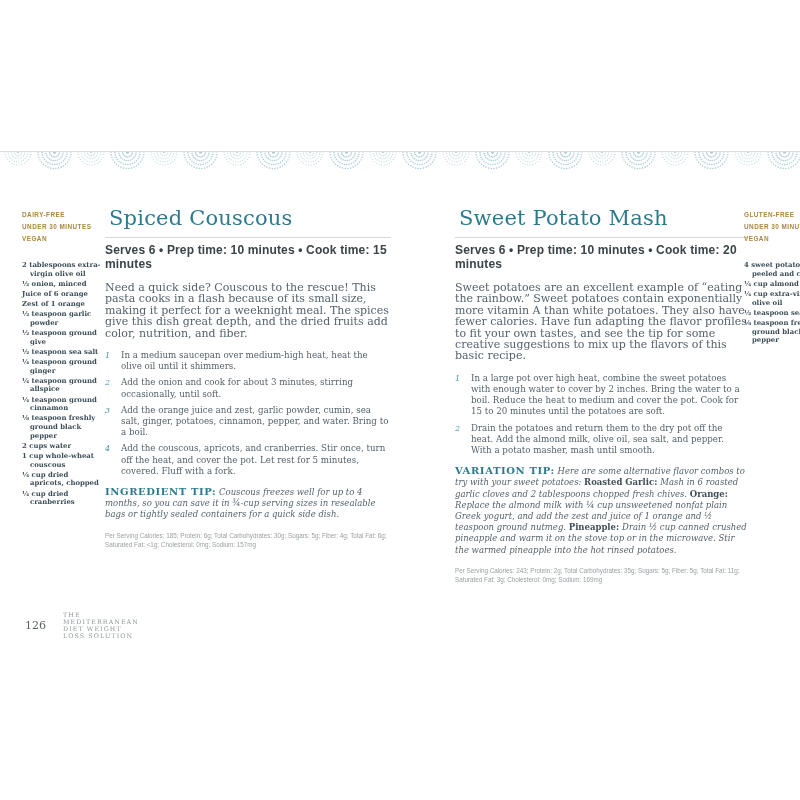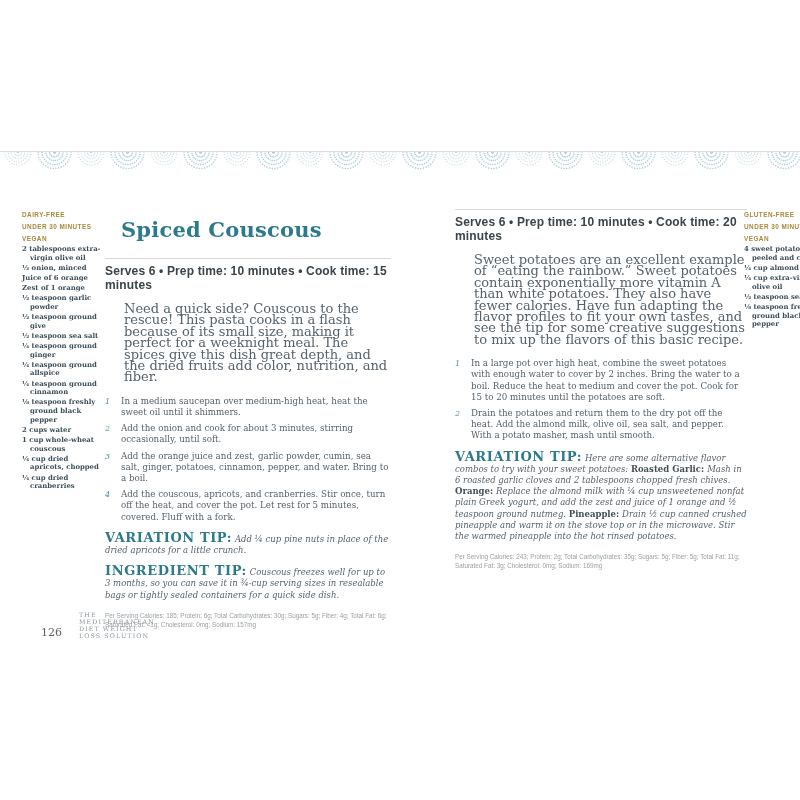--- a/index.html
+++ b/index.html
@@ -10,43 +10,43 @@
   .band-line{position:absolute;left:0;top:151px;width:800px;height:1px;}
   .lace{position:absolute;overflow:hidden;}
 
   
   .page{position:absolute;top:0;height:800px;}
   .main-col{position:absolute;top:202px;}
   .side-col{position:absolute;top:209px;}
 
   .badges{font-family:"Liberation Sans", sans-serif;font-size:6.4px;font-weight:bold;
           color:#a8873f;letter-spacing:.45px;line-height:12px;}
-  .ingredients{font-size:6.9px;font-weight:bold;color:#3c4e58;
+  .ingredients{margin-top:16px;font-size:6.9px;font-weight:bold;color:#3c4e58;
                line-height:8.6px;}
   .ing{padding-left:8px;text-indent:-8px;margin:0 0 1.6px 0;}
 
-  .recipe-title{font-size:21px;font-weight:700;color:#2d7a8c;letter-spacing:.2px;
-                line-height:24px;margin:16px;}
+  .recipe-title{font-size:21px;font-weight:400;color:#2d7a8c;letter-spacing:.2px;
+                line-height:24px;margin:4px;}
   .title-rule{border:none;border-top:1px solid #d9d9d9;margin:7px 0 5px 0;}
   .serves{font-family:"Liberation Sans", sans-serif;font-size:12px;font-weight:bold;
           color:#3a4449;letter-spacing:.15px;}
-  .intro{font-size:13px;color:#55626c;line-height:11.4px;margin-top:11px;margin-left:19px;}
+  .intro{font-size:11px;color:#55626c;line-height:11.4px;margin-top:11px;}
   .steps{margin-top:9px;}
   .step{display:flex;margin-bottom:5px;font-size:8.7px;color:#55626c;line-height:11.2px;}
   .step-num{flex:none;width:16px;color:#4a93a3;font-style:italic;font-size:8px;}
   .step-text{flex:1;}
   .tip{margin-top:9px;font-size:8.5px;line-height:11.2px;color:#55626c;}
-  .tip-label{font-weight:bold;font-style:normal;color:#2d7a8c;font-size:13px;
+  .tip-label{font-weight:bold;font-style:normal;color:#2d7a8c;font-size:10px;
              letter-spacing:.6px;}
   .seg-italic{font-style:italic;}
   .seg-bold{font-weight:bold;font-style:normal;color:#414f58;}
   .nutrition{margin-top:10px;font-family:"Liberation Sans", sans-serif;font-size:6.3px;
              color:#9aa0a3;line-height:9px;}
 
-  .footer{position:absolute;top:611px;display:flex;align-items:flex-end;gap:17px;margin-left:16px;}
+  .footer{position:absolute;top:611px;display:flex;align-items:center;gap:17px;}
   .page-num{font-size:11px;color:#5c6166;}
   .footer-caps{font-size:6.3px;color:#8f969b;letter-spacing:1.1px;}
 </style>
 </head>
 <body>
 
 <div>
 
   <div class="band-line" style="background: rgb(218, 222, 224);"></div>
   <div id="lace-band">
@@ -236,54 +236,51 @@
 
     <div class="main-col" style="left:105px;width:286px;">
       <h1 class="recipe-title">Spiced Couscous</h1>
       <hr class="title-rule">
       <div class="serves">Serves 6 • Prep time: 10 minutes • Cook time: 15 minutes</div>
       <p class="intro">Need a quick side? Couscous to the rescue! This pasta cooks in a flash because of its small size, making it perfect for a weeknight meal. The spices give this dish great depth, and the dried fruits add color, nutrition, and fiber.</p>
       <div class="steps">
 
       <div class="step">
           <span class="step-num">1</span>
-          <span class="step-text">In a medium saucepan over medium-high heat, heat the sweet oil until it shimmers.</span>
+          <span class="step-text">In a medium saucepan over medium-high heat, heat the olive oil until it shimmers.</span>
         </div>
           <div class="step">
           <span class="step-num">2</span>
           <span class="step-text">Add the onion and cook for about 3 minutes, stirring occasionally, until soft.</span>
         </div>
           <div class="step">
           <span class="step-num">3</span>
           <span class="step-text">Add the orange juice and zest, garlic powder, cumin, sea salt, ginger, potatoes, cinnamon, pepper, and water. Bring to a boil.</span>
         </div>
           <div class="step">
           <span class="step-num">4</span>
           <span class="step-text">Add the couscous, apricots, and cranberries. Stir once, turn off the heat, and cover the pot. Let rest for 5 minutes, covered. Fluff with a fork.</span>
         </div>
         </div>
       <p class="tip">
-        <span class="tip-label">VARIATION TIP:</span>
-        <span><span class="seg-italic">Add ¼ cup pine nuts in place of the dried apricots for a little crunch.</span></span>
-      </p>
-      <p class="tip">
         <span class="tip-label">INGREDIENT TIP:</span>
-        <span><span class="seg-italic">Couscous freezes well for up to 3 months, so you can save it in ¾-cup serving sizes in resealable bags or tightly sealed containers for a quick side dish.</span></span>
+        <span><span class="seg-italic">Couscous freezes well for up to 4 months, so you can save it in ¾-cup serving sizes in resealable bags or tightly sealed containers for a quick side dish.</span></span>
       </p>
       <p class="nutrition">Per Serving Calories: 185; Protein: 6g; Total Carbohydrates: 30g; Sugars: 5g; Fiber: 4g; Total Fat: 6g; Saturated Fat: &lt;1g; Cholesterol: 0mg; Sodium: 157mg</p>
     </div>
 
     <div class="footer" style="left:25px;">
       <span class="page-num">126</span>
       <span class="footer-caps">THE MEDITERRANEAN DIET WEIGHT LOSS SOLUTION</span>
     </div>
   </div>
 
   <div class="page">
     <div class="main-col" style="left:455px;width:292px;">
+      <h1 class="recipe-title">Sweet Potato Mash</h1>
       <hr class="title-rule">
       <div class="serves">Serves 6 • Prep time: 10 minutes • Cook time: 20 minutes</div>
       <p class="intro">Sweet potatoes are an excellent example of “eating the rainbow.” Sweet potatoes contain exponentially more vitamin A than white potatoes. They also have fewer calories. Have fun adapting the flavor profiles to fit your own tastes, and see the tip for some creative suggestions to mix up the flavors of this basic recipe.</p>
       <div class="steps">
 
       <div class="step">
           <span class="step-num">1</span>
           <span class="step-text">In a large pot over high heat, combine the sweet potatoes with enough water to cover by 2 inches. Bring the water to a boil. Reduce the heat to medium and cover the pot. Cook for 15 to 20 minutes until the potatoes are soft.</span>
         </div>
           <div class="step">

